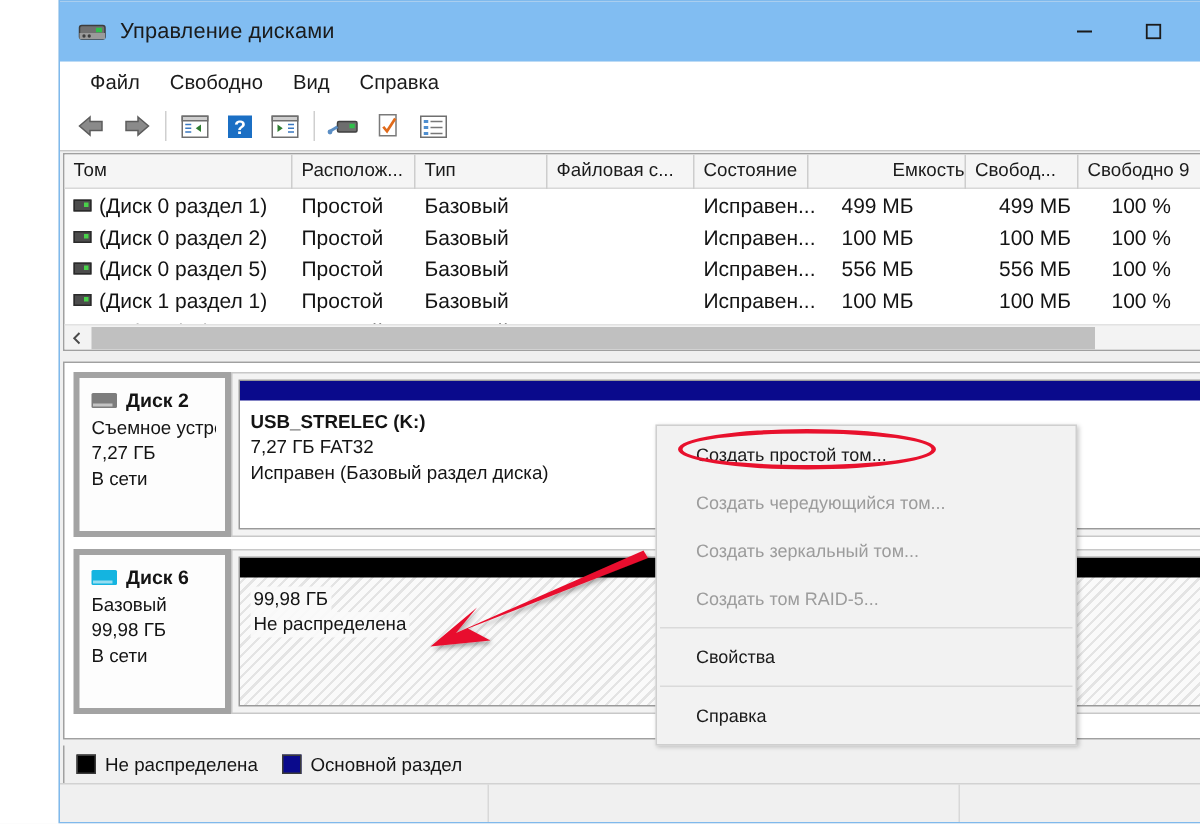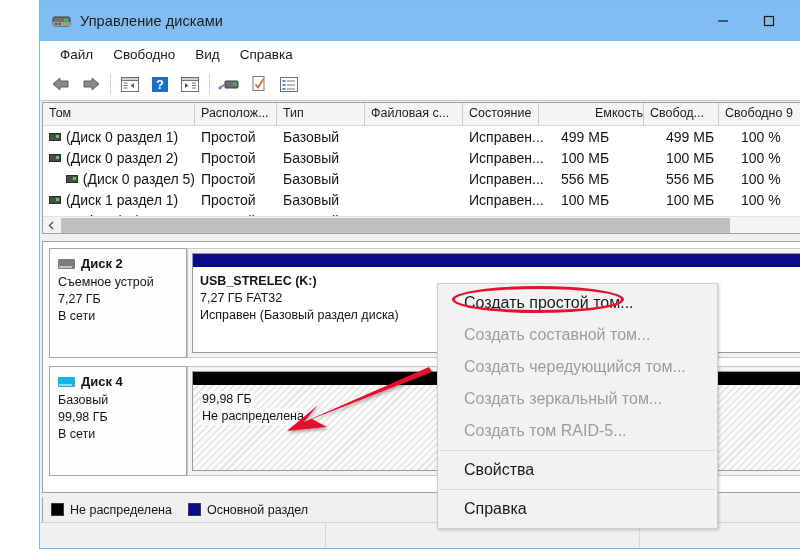--- a/index.html
+++ b/index.html
@@ -196,23 +196,23 @@
     position: absolute;
     left: 0; top: 0; right: 16px; bottom: 0;
     padding: 6px 0 0 6px;
   }
   .disk-row {
     display: flex;
     margin-bottom: 8px;
     height: 110px;
   }
   .disk-info {
-    width: 138px;
+    width: 105px;
     flex: none;
-    border: 1px solid #a3a3a3;
+    border: 4px solid #a3a3a3;
     background: #fdfdfd;
     padding: 6px 6px 0 8px;
     font-size: 12.5px;
     color: #141414;
     line-height: 17px;
   }
   .disk-title {
     display: flex; align-items: center;
     font-weight: bold;
     font-size: 13px;
@@ -334,21 +334,21 @@
     background: #f2f2f2;
     border: 1px solid #cfcfcf;
     box-shadow: 1px 1px 3px rgba(0,0,0,.22);
     padding: 3px 0;
     z-index: 40;
   }
   .ctx-item {
     height: 32px;
     display: flex; align-items: center;
     padding-left: 26px;
-    font-size: 16px;
+    font-size: 12px;
     color: #1b1b1b;
     white-space: nowrap;
   }
   .ctx-item.disabled { color: #9c9c9c; }
   .ctx-sep {
     height: 1px;
     background: #dadada;
     margin: 3px 2px;
   }
 
@@ -519,21 +519,21 @@
           </div>
           <div class="vc" style="width: 82px;">Простой</div>
           <div class="vc" style="width: 88px;">Базовый</div>
           <div class="vc" style="width: 98px;"></div>
           <div class="vc" style="width: 92px;">Исправен...</div>
           <div class="vc" style="width: 105px;">100 МБ</div>
           <div class="vc" style="width: 75px;">100 МБ</div>
           <div class="vc" style="width: 86px;">100 %</div>
         </div>
         <div class="vol-row">
-          <div class="vc cell-vol" style="width: 152px; justify-content: flex-end;">
+          <div class="vc cell-vol" style="width: 152px;">
             <span class="vol-ico"></span>
             <span>(Диск 0 раздел 5)</span>
           </div>
           <div class="vc" style="width: 82px;">Простой</div>
           <div class="vc" style="width: 88px;">Базовый</div>
           <div class="vc" style="width: 98px;"></div>
           <div class="vc" style="width: 92px;">Исправен...</div>
           <div class="vc" style="width: 105px;">556 МБ</div>
           <div class="vc" style="width: 75px;">556 МБ</div>
           <div class="vc" style="width: 86px;">100 %</div>
@@ -616,21 +616,21 @@
                 <div><span>7,27 ГБ FAT32</span></div>
                 <div><span>Исправен (Базовый раздел диска)</span></div>
               </div>
             </div>
           </div>
         </div>
         <div class="disk-row">
           <div class="disk-info">
             <div class="disk-title">
               <span class="disk-icon" style="background: rgb(20, 180, 224);"></span>
-              <span>Диск 4</span>
+              <span>Диск 6</span>
             </div>
             <div class="line">Базовый</div>
             <div class="line">99,98 ГБ</div>
             <div class="line">В сети</div>
           </div>
           <div class="disk-parts">
             <div class="part part-unalloc" style="width: 100%;">
               <div class="part-cap" style="background: rgb(0, 0, 0);"></div>
               <div class="part-body">
                 <div><span>99,98 ГБ</span></div>
@@ -668,21 +668,20 @@
     </div>
 
   <div class="statusbar">
     <div class="sb-seg" style="width:286px;"></div>
     <div class="sb-seg" style="width:314px;"></div>
     <div class="sb-seg" style="flex:1; border-right:none;"></div>
   </div>
 
   <div class="ctxmenu" id="ctxmenu">
       <div class="ctx-item">Создать простой том...</div>
-      <div class="ctx-item disabled">Создать составной том...</div>
       <div class="ctx-item disabled">Создать чередующийся том...</div>
       <div class="ctx-item disabled">Создать зеркальный том...</div>
       <div class="ctx-item disabled">Создать том RAID-5...</div>
       <div class="ctx-sep"></div>
       <div class="ctx-item">Свойства</div>
       <div class="ctx-sep"></div>
       <div class="ctx-item">Справка</div>
     </div>
 
   <div class="ann-ellipse"></div>

